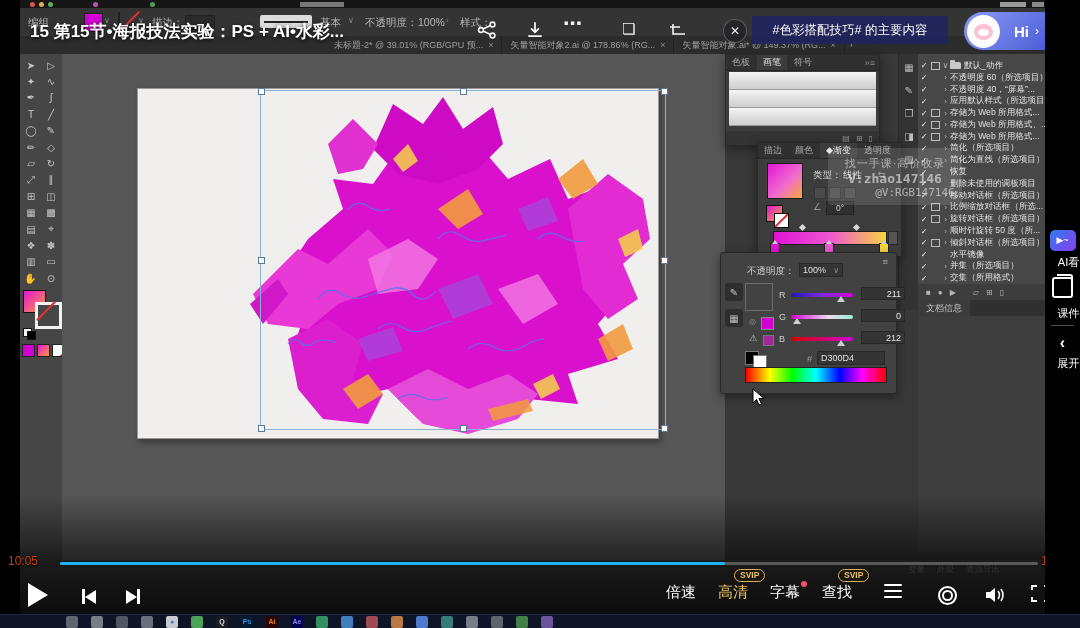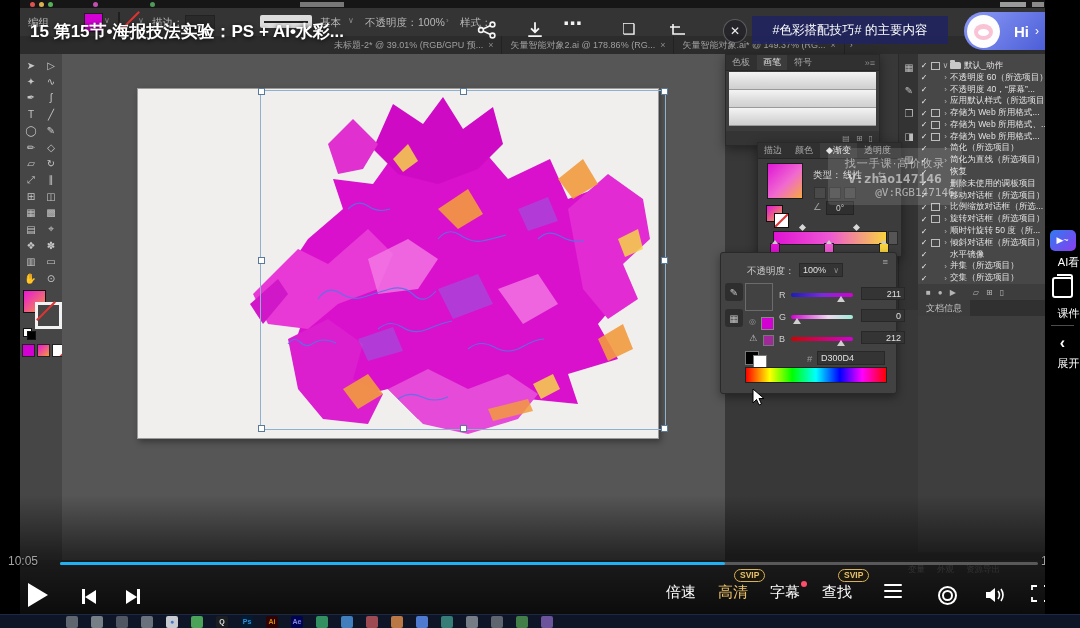--- a/index.html
+++ b/index.html
@@ -141,21 +141,21 @@
   .ai-ic{display:inline-block;width:26px;height:21px;border-radius:5px;background:linear-gradient(135deg,#2f7bf0,#8a3df0);
          color:#fff;font-size:9px;line-height:21px;}
   .doc-ic{display:inline-block;width:17px;height:17px;border:2px solid #fff;border-radius:3px;position:relative;}
   .doc-ic::after{content:"";position:absolute;left:3px;top:-5px;width:14px;height:14px;border-top:2px solid #fff;border-right:2px solid #fff;border-radius:0 3px 0 0;}
   .sdiv{position:absolute;left:6px;width:23px;height:1px;background:rgba(255,255,255,.3);}
   
   #botgrad{position:absolute;left:0;top:495px;width:1080px;height:133px;
            background:linear-gradient(180deg,rgba(0,0,0,0),rgba(0,0,0,.55) 45%,rgba(0,0,0,.88));}
   #ptrack{position:absolute;left:60px;top:562px;width:978px;height:3px;background:rgba(255,255,255,.28);border-radius:2px;}
   #pfill{position:absolute;left:0;top:0;height:3px;background:#1fb3f5;border-radius:2px;}
-  .ptime{position:absolute;top:554px;color:#a3a3a3;font-size:12px;text-shadow:0 1px 2px #000;}
+  .ptime{position:absolute;top:554px;color:#c2410c;font-size:12px;text-shadow:0 1px 2px #000;}
   #playbtn{position:absolute;left:28px;top:583px;width:0;height:0;border-left:20px solid #fff;border-top:12px solid transparent;border-bottom:12px solid transparent;}
   .skip{position:absolute;top:589px;display:flex;align-items:center;}
   .skip .bar{width:3px;height:15px;background:#fff;}
   .tri-r{width:0;height:0;border-left:11px solid #fff;border-top:7.5px solid transparent;border-bottom:7.5px solid transparent;}
   .tri-l{width:0;height:0;border-right:11px solid #fff;border-top:7.5px solid transparent;border-bottom:7.5px solid transparent;}
   #ctrl-labels{position:absolute;left:666px;top:570px;display:flex;gap:22px;}
   .ctrl{position:relative;padding-top:13px;color:#fff;font-size:15px;}
   .ctrl .badge{position:absolute;top:-1px;left:16px;border:1px solid #d9b15c;color:#e8c06a;font-size:8.5px;font-weight:bold;
                border-radius:7px;padding:0 5px;line-height:11px;background:rgba(30,25,10,.55);}
   .ctrl .rdot{position:absolute;top:11px;right:-7px;width:6px;height:6px;border-radius:50%;background:#ff4d6a;}
@@ -485,21 +485,21 @@
     <span class="a-box"></span>
     <span class="a-arr">›</span>
 
     <span class="a-lbl">并集（所选项目）</span>
             </div>
             <div class="act-row">
               <span class="a-chk">✓</span>
     <span class="a-box"></span>
     <span class="a-arr">›</span>
 
-    <span class="a-lbl">交集（所选项目）</span>
+    <span class="a-lbl">交集（所用格式）</span>
             </div>
           </div>
         <div class="act-bot">
           <span>■</span>
           <span>●</span>
           <span>▶</span>
           <span style="margin-left:10px">▱</span>
           <span>⊞</span>
           <span>▯</span>
         </div>

